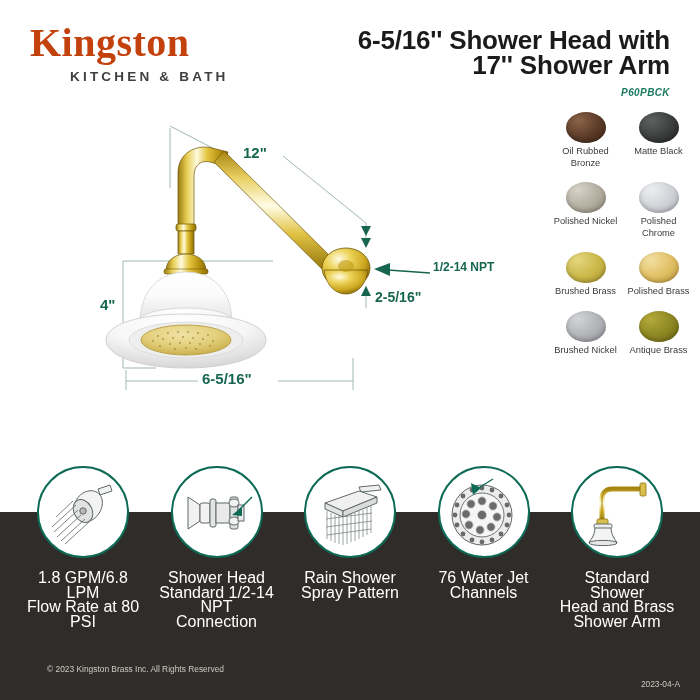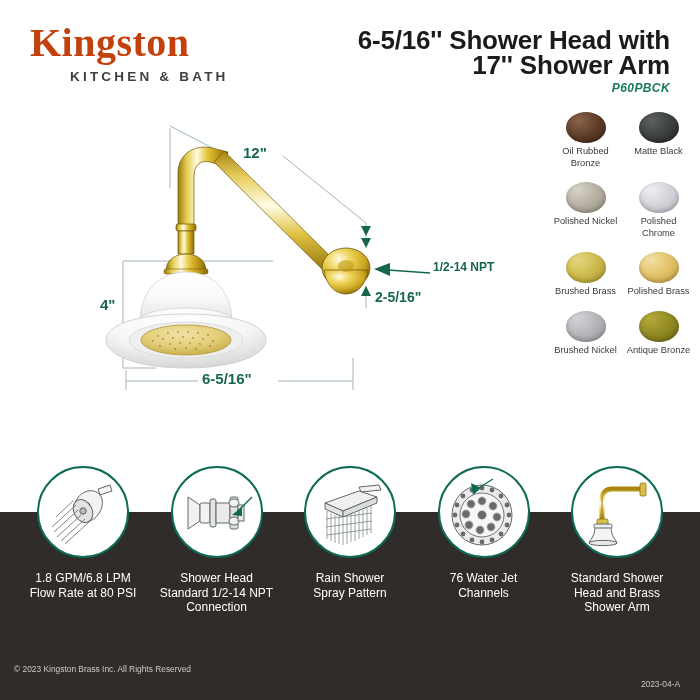--- a/index.html
+++ b/index.html
@@ -22,21 +22,21 @@
     font-size:13.5px;font-weight:bold;letter-spacing:3.2px;
     color:#404040;margin-top:5px;margin-left:40px;
   }
 
   .title-wrap{position:absolute;right:30px;top:28px;width:330px;text-align:right;}
   .title-line{
     font-size:26px;font-weight:bold;line-height:25px;color:#1b1b1b;
     letter-spacing:-0.2px;
   }
   .model-no{
-    margin-top:3px;font-size:12px;font-style:italic;font-weight:bold;
+    margin-top:9px;font-size:10px;font-style:italic;font-weight:bold;
     color:#1a7a5e;letter-spacing:0.4px;
   }
 
   
   .finishes{
     position:absolute;left:552px;top:112px;width:140px;
     display:grid;grid-template-columns:1fr 1fr;gap:8px 6px;
   }
   .finish{display:flex;flex-direction:column;align-items:center;width:67px;}
   .sw{
@@ -62,30 +62,30 @@
   }
   .feature{width:122px;display:flex;flex-direction:column;align-items:center;}
   .fcircle{
     width:92px;height:92px;border-radius:50%;
     background:#ffffff;border:2.6px solid #0d6b55;
     display:flex;align-items:center;justify-content:center;
     box-sizing:border-box;position:relative;z-index:3;
   }
   .fcircle svg{display:block;}
   .ftext{
-    margin-top:13px;color:#ffffff;font-size:12px;line-height:14.5px;
+    margin-top:13px;color:#ffffff;font-size:16px;line-height:14.5px;
     text-align:center;position:relative;z-index:3;
   }
 
   
   .footer{
     position:absolute;left:0;bottom:0;width:700px;height:48px;
     color:#cfcac4;font-size:8.4px;
   }
-  .copy{position:absolute;left:14px;top:12px;}
+  .copy{position:absolute;left:47px;top:12px;}
   .rev{position:absolute;right:20px;top:27px;}
 </style>
 </head>
 <body>
 
 <div id="sheet">
 
   <div class="logo-wrap">
     <div class="logo-main">Kingston</div>
     <div class="logo-sub">KITCHEN &amp; BATH</div>
@@ -121,21 +121,21 @@
     <div class="finish">
       <div class="sw" style="background:radial-gradient(ellipse at 30% 25%,#f3dfa2 0%,#e0bf63 55%,#c19a3c 100%);"></div>
       <div class="finish-label">Polished Brass</div>
     </div>
     <div class="finish">
       <div class="sw" style="background:radial-gradient(ellipse at 30% 25%,#d2d4d7 0%,#b0b2b6 55%,#909298 100%);"></div>
       <div class="finish-label">Brushed Nickel</div>
     </div>
     <div class="finish">
       <div class="sw" style="background:radial-gradient(ellipse at 30% 25%,#b3a93a 0%,#8d8622 55%,#6d6714 100%);"></div>
-      <div class="finish-label">Antique Bronze</div>
+      <div class="finish-label">Antique Brass</div>
     </div>
   </div>
 
   <div class="diagram">
     <svg width="470" height="290" viewBox="0 0 470 290">
       <defs>
         <linearGradient id="brassV" x1="0" y1="0" x2="1" y2="0">
           <stop offset="0%" stop-color="#9a7a10"></stop>
           <stop offset="18%" stop-color="#e8cf54"></stop>
           <stop offset="38%" stop-color="#fffbe0"></stop>

